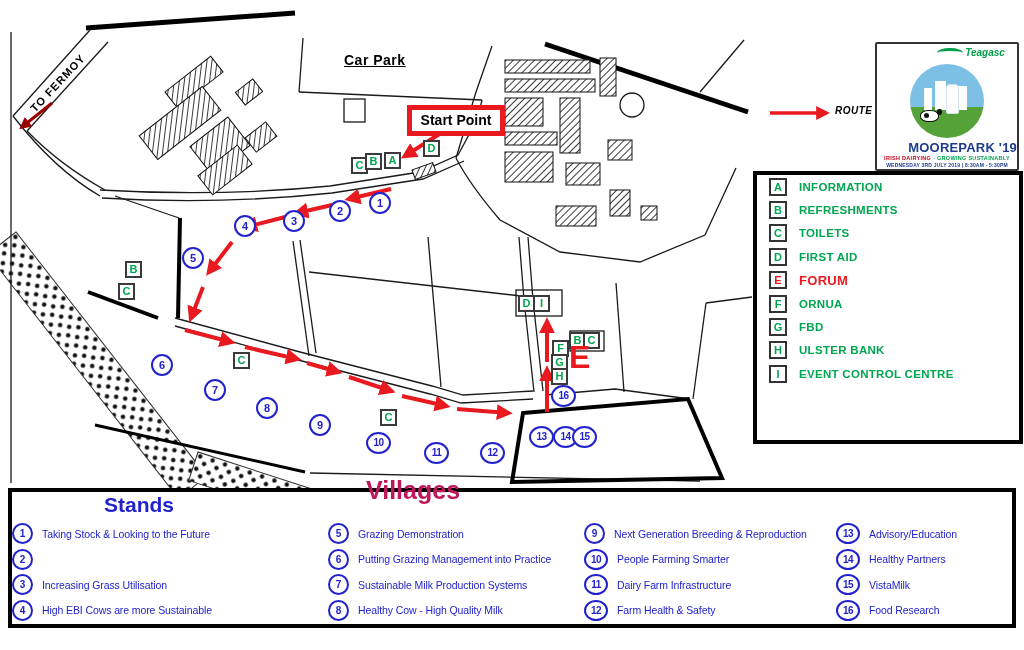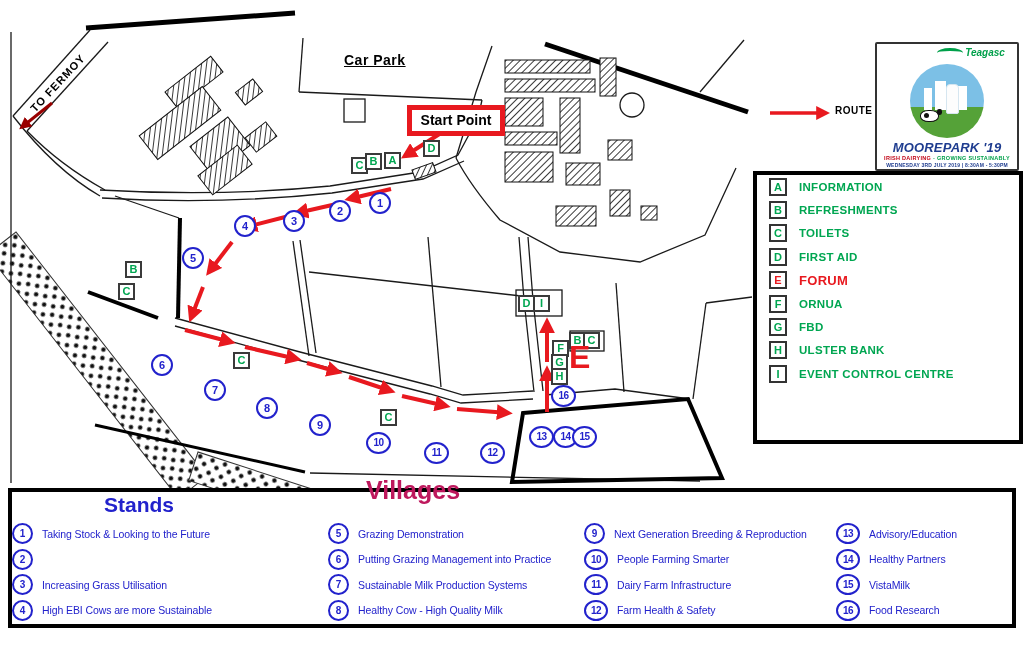--- a/index.html
+++ b/index.html
@@ -13,21 +13,21 @@
     font-family:"Liberation Serif",serif;font-weight:bold;font-size:19px;
     text-align:center;line-height:27px;letter-spacing:.5px;}
 
   
   .maplabel{position:absolute;color:#000;font-weight:bold;}
   #to-fermoy{left:28px;top:106px;transform:rotate(-47deg);transform-origin:0 0;
     font-size:11px;letter-spacing:1px;white-space:nowrap;}
   #car-park{left:344px;top:52px;font-size:14px;text-decoration:underline;letter-spacing:.5px;}
   #start-point{left:407px;top:105px;width:88px;border:5px solid #e8191f;background:#fff;
     text-align:center;font-size:14px;line-height:21px;}
-  #route-label{left:835px;top:105px;font-size:10px;letter-spacing:.5px;}
+  #route-label{left:835px;top:105px;font-size:10px;letter-spacing:.5px;font-style:italic;}
 
   
   .stop{position:absolute;width:18px;height:18px;border:2px solid #2222cc;border-radius:50%;
     background:#fff;color:#2222cc;font-weight:bold;font-size:11px;line-height:18px;text-align:center;}
   .stop.wide{width:21px;font-size:10px;letter-spacing:-.5px;}
   .svcbox{position:absolute;width:13px;height:13px;border:2px solid #3a3a3a;background:#fff;
     color:#00a651;font-weight:bold;font-size:11px;line-height:13px;text-align:center;}
   #forum-e{position:absolute;color:#e8191f;font-weight:bold;font-size:32px;line-height:32px;}
 
   
@@ -54,22 +54,22 @@
   #logo-circle .b1,#logo-circle .b2,#logo-circle .b3{position:absolute;background:#fff;}
   #logo-circle .b1{left:14px;top:24px;width:8px;height:22px;}
   #logo-circle .b2{left:25px;top:17px;width:11px;height:29px;}
   #logo-circle .b3{left:48px;top:22px;width:9px;height:24px;}
   #logo-circle .bottle{position:absolute;left:36px;top:20px;width:11px;height:28px;background:#fdfdfd;
     border-radius:4px 4px 2px 2px;border:1px solid #d6e6f0;}
   #logo-circle .cow{position:absolute;left:10px;top:46px;width:17px;height:10px;background:#fff;
     border-radius:45%;border:1px solid #111;}
   #logo-circle .cow i{position:absolute;left:3px;top:2px;width:5px;height:5px;background:#111;border-radius:50%;}
   #logo-circle .cow b{position:absolute;right:-4px;top:-2px;width:5px;height:6px;background:#111;border-radius:40%;}
-  #logo-title{position:absolute;left:0;top:96px;width:100%;text-align:center;color:#1e3c8f;
-    font-weight:bold;font-size:13px;letter-spacing:.2px;font-style:italic;}
+  #logo-title{position:absolute;left:0;top:96px;width:100%;text-align:right;color:#1e3c8f;
+    font-weight:bold;font-size:13px;letter-spacing:.2px;}
   #logo-tagline{position:absolute;left:0;top:111px;width:100%;text-align:center;font-weight:bold;
     font-size:5.5px;letter-spacing:.3px;white-space:nowrap;}
   #logo-tagline .t1{color:#c00013;}
   #logo-tagline .t2{color:#00a04a;}
   #logo-date{position:absolute;left:0;top:118px;width:100%;text-align:center;color:#1e3c8f;
     font-weight:bold;font-size:5px;letter-spacing:.2px;}
 
   
   #legend-panel{position:absolute;left:8px;top:488px;width:1000px;height:132px;background:#fff;
     border:4px solid #000;}

